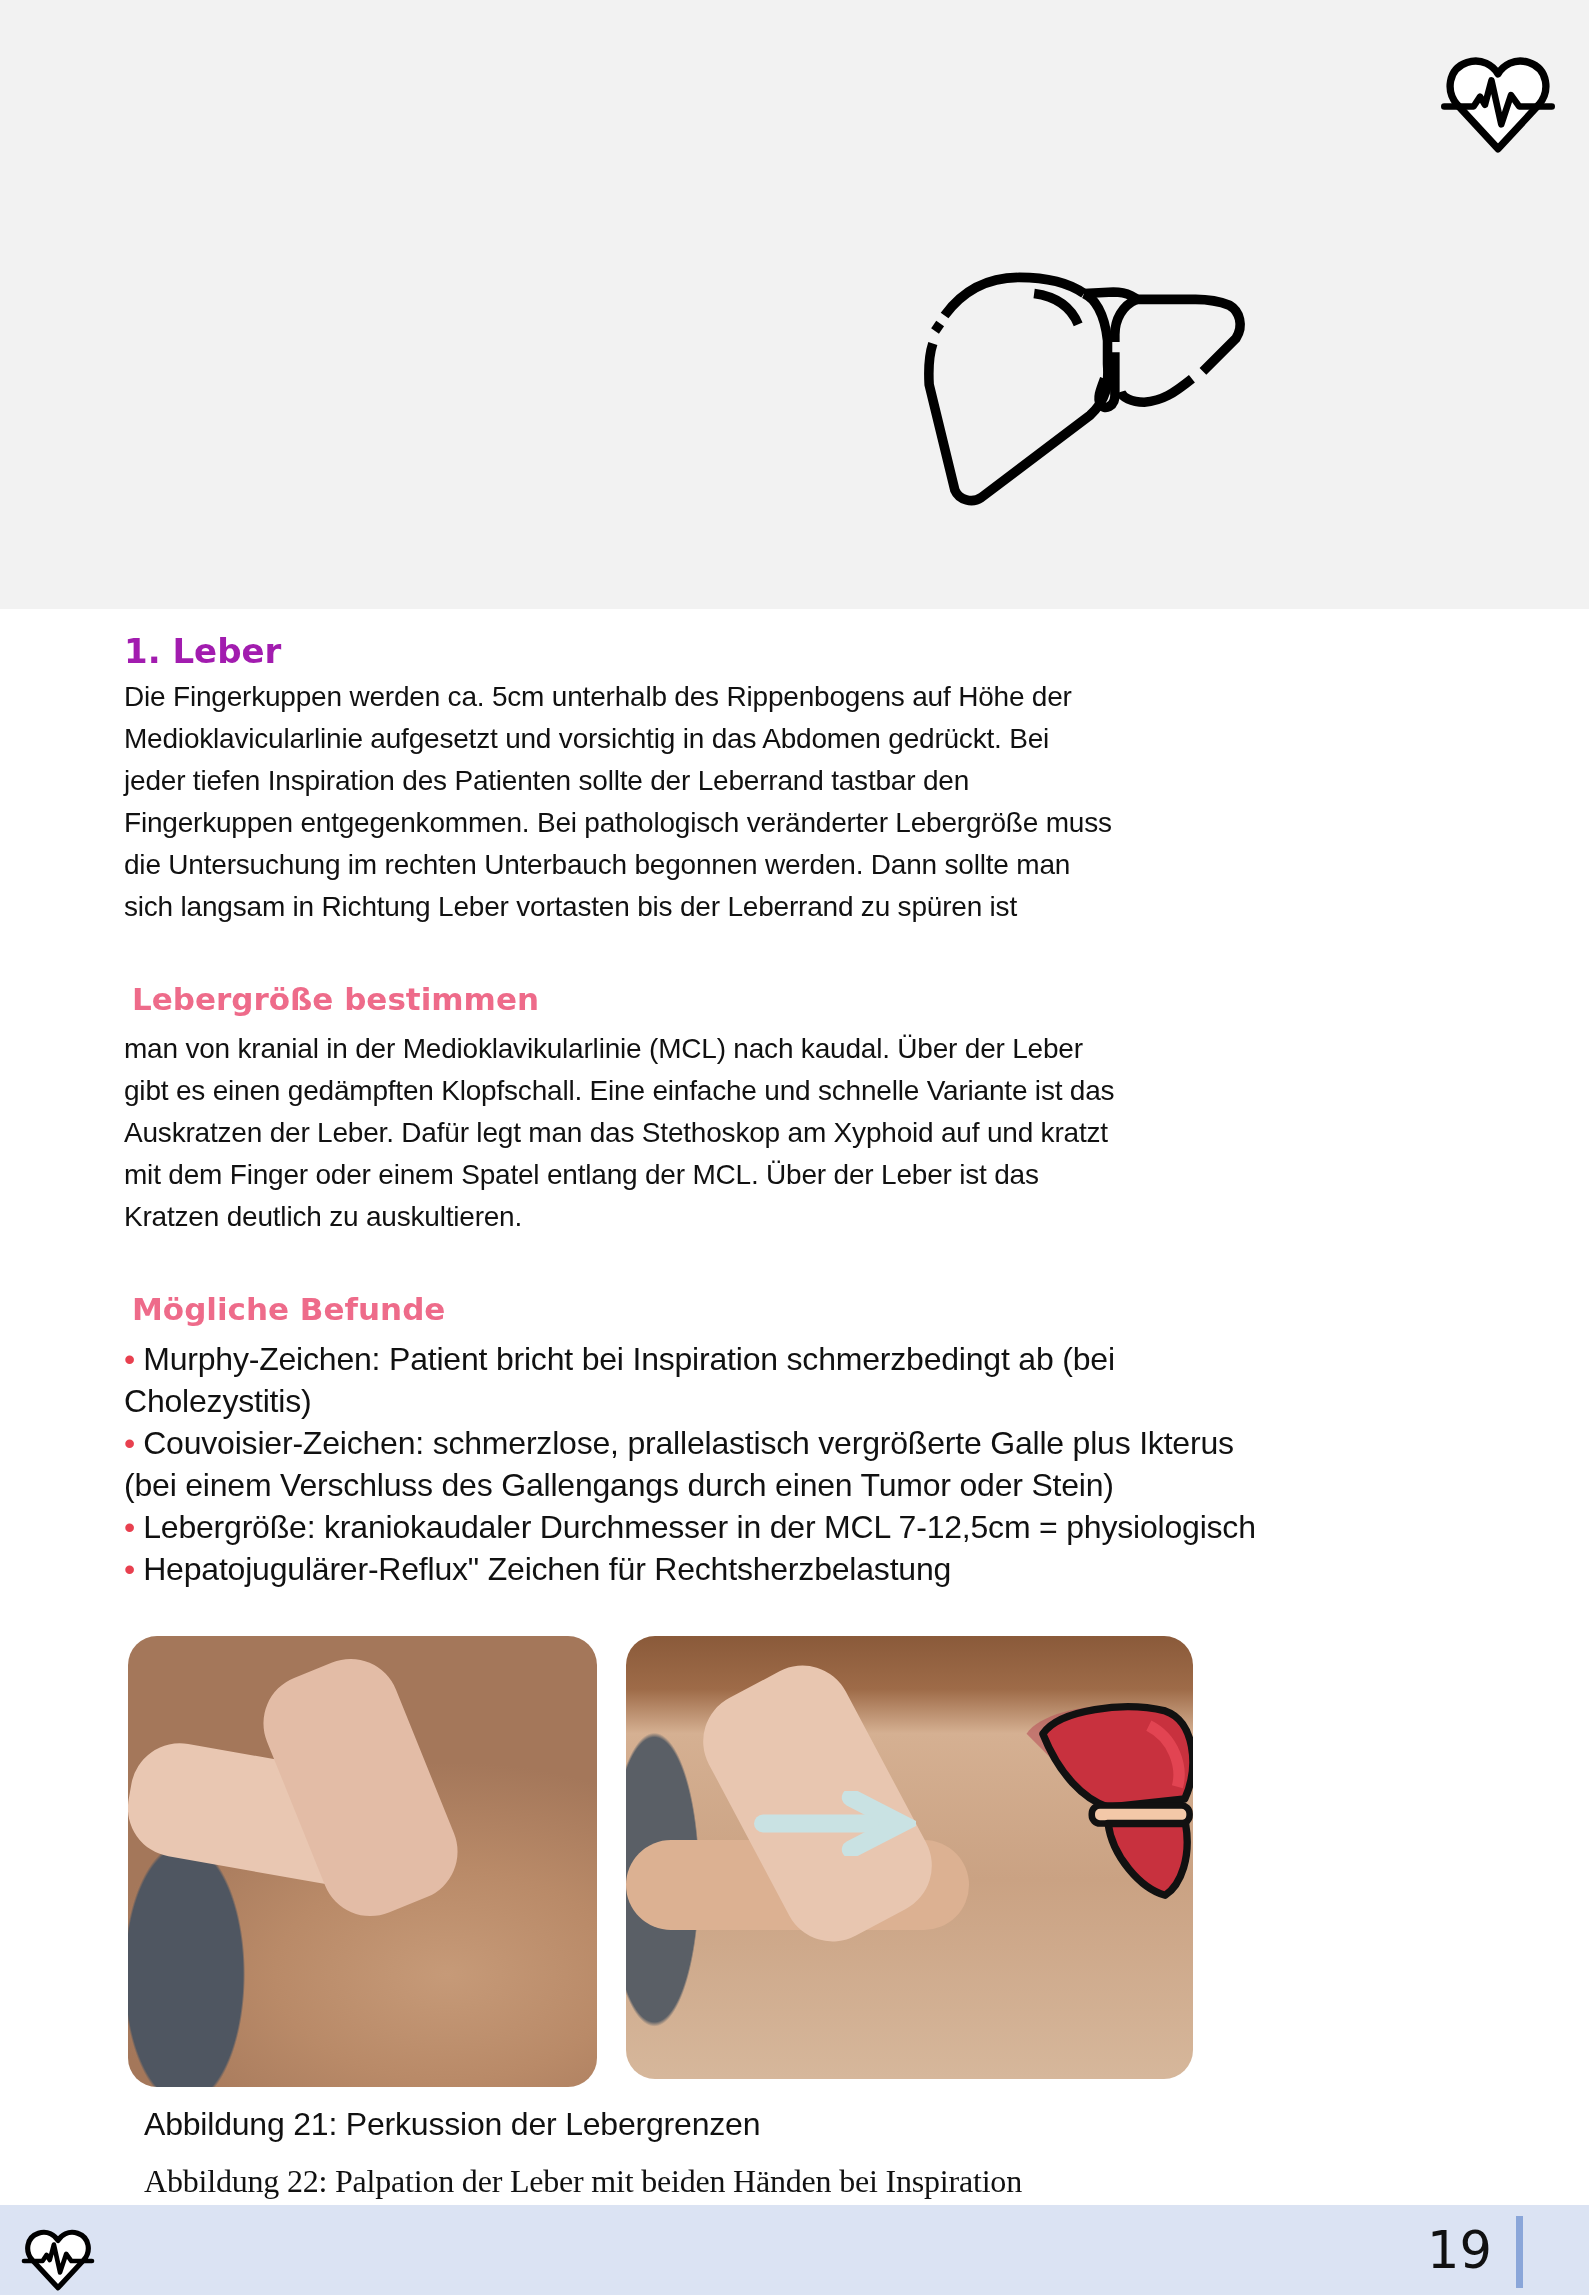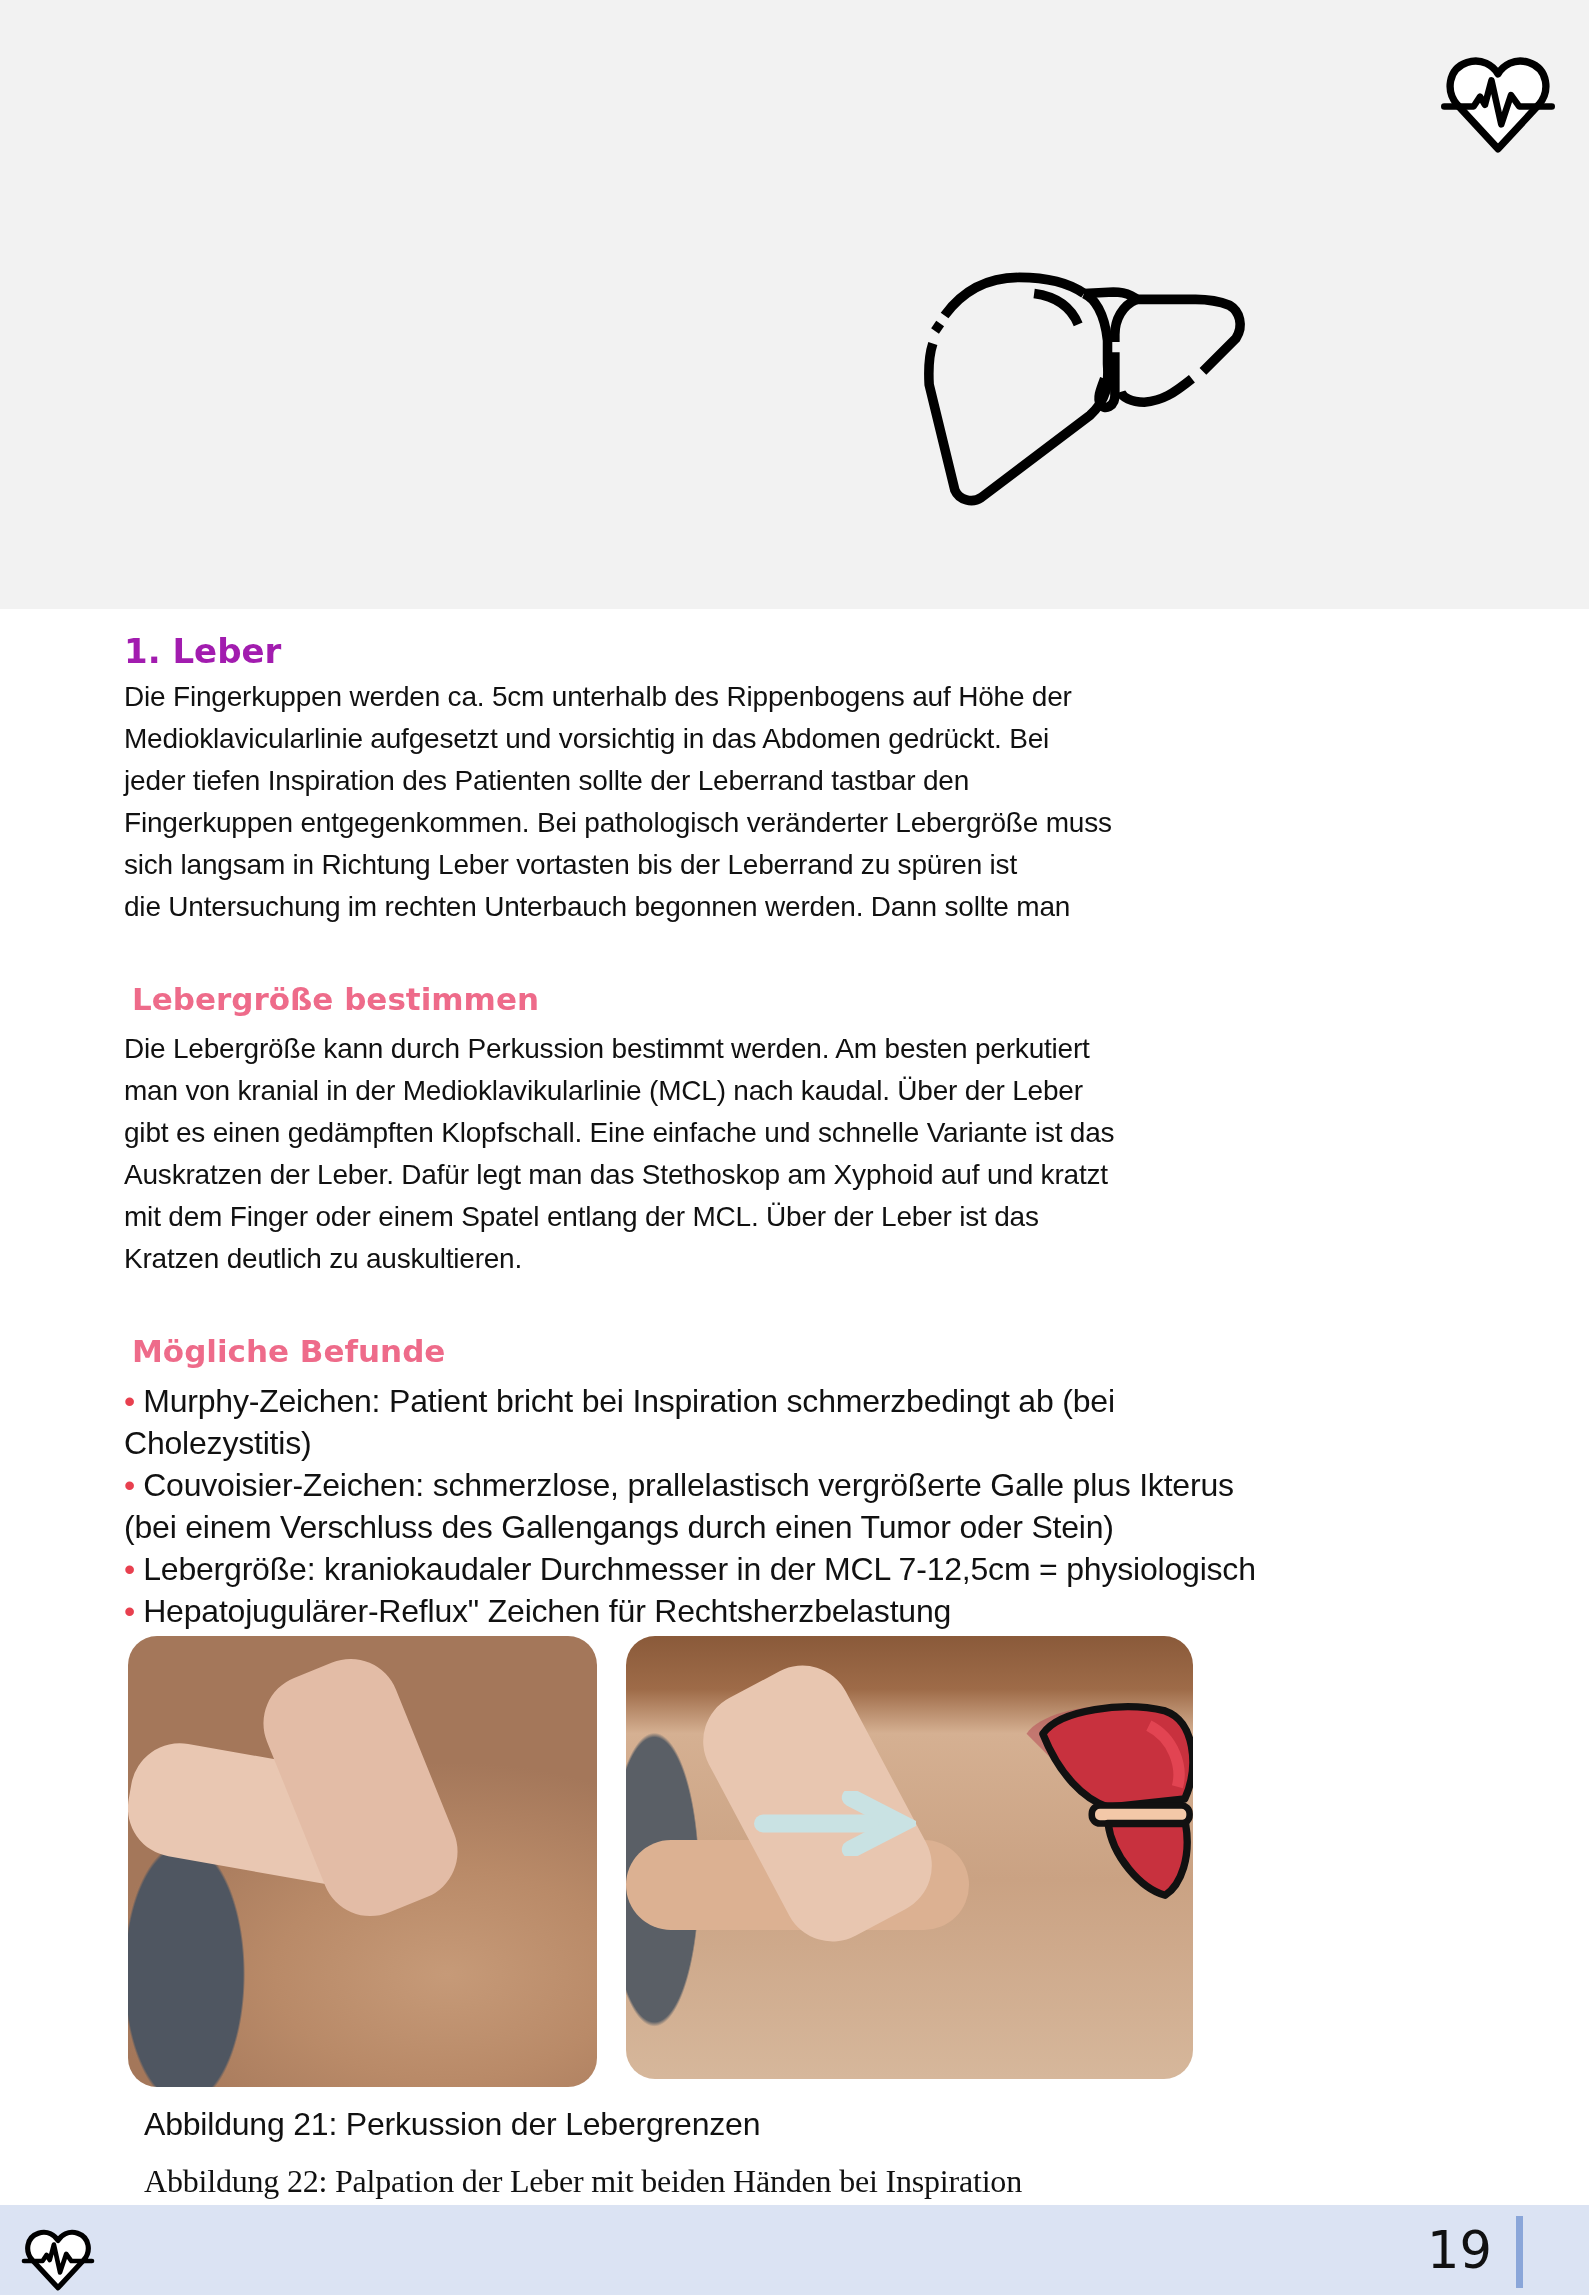--- a/index.html
+++ b/index.html
@@ -99,29 +99,28 @@
   </svg>
 </div>
 
 <div class="content">
   <h2 class="section-title">1. Leber</h2>
   <div>
     <p class="para">Die Fingerkuppen werden ca. 5cm unterhalb des Rippenbogens auf Höhe der</p>
     <p class="para">Medioklavicularlinie aufgesetzt und vorsichtig in das Abdomen gedrückt. Bei</p>
     <p class="para">jeder tiefen Inspiration des Patienten sollte der Leberrand tastbar den</p>
     <p class="para">Fingerkuppen entgegenkommen. Bei pathologisch veränderter Lebergröße muss</p>
+    <p class="para">die Untersuchung im rechten Unterbauch begonnen werden. Dann sollte man</p>
     <p class="para">sich langsam in Richtung Leber vortasten bis der Leberrand zu spüren ist</p>
-    <p class="para">die Untersuchung im rechten Unterbauch begonnen werden. Dann sollte man</p>
   </div>
 
   <div class="gap"></div>
 
   <h3 class="sub-title">Lebergröße bestimmen</h3>
   <div>
-    <p class="para">Die Lebergröße kann durch Perkussion bestimmt werden. Am besten perkutiert</p>
     <p class="para">man von kranial in der Medioklavikularlinie (MCL) nach kaudal. Über der Leber</p>
     <p class="para">gibt es einen gedämpften Klopfschall. Eine einfache und schnelle Variante ist das</p>
     <p class="para">Auskratzen der Leber. Dafür legt man das Stethoskop am Xyphoid auf und kratzt</p>
     <p class="para">mit dem Finger oder einem Spatel entlang der MCL. Über der Leber ist das</p>
     <p class="para">Kratzen deutlich zu auskultieren.</p>
   </div>
 
   <div class="gap"></div>
 
   <h3 class="sub-title">Mögliche Befunde</h3>

